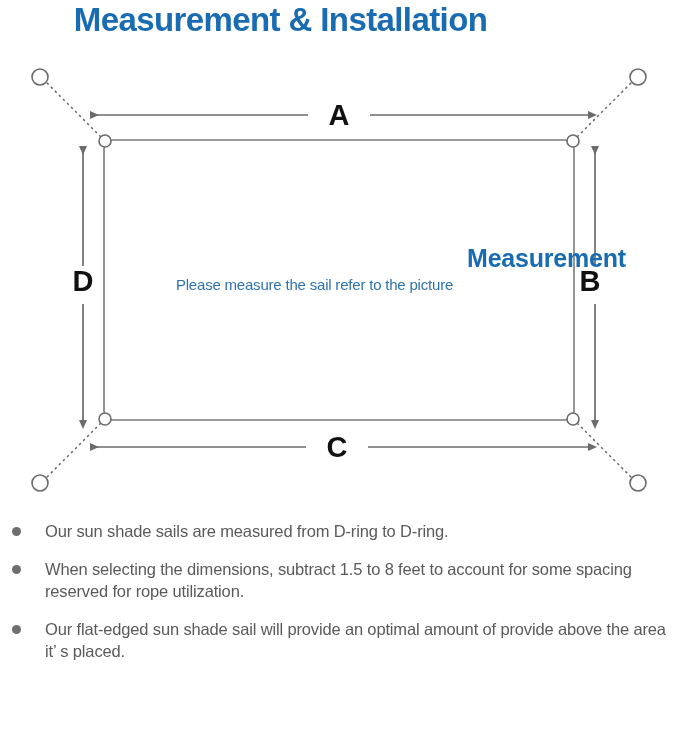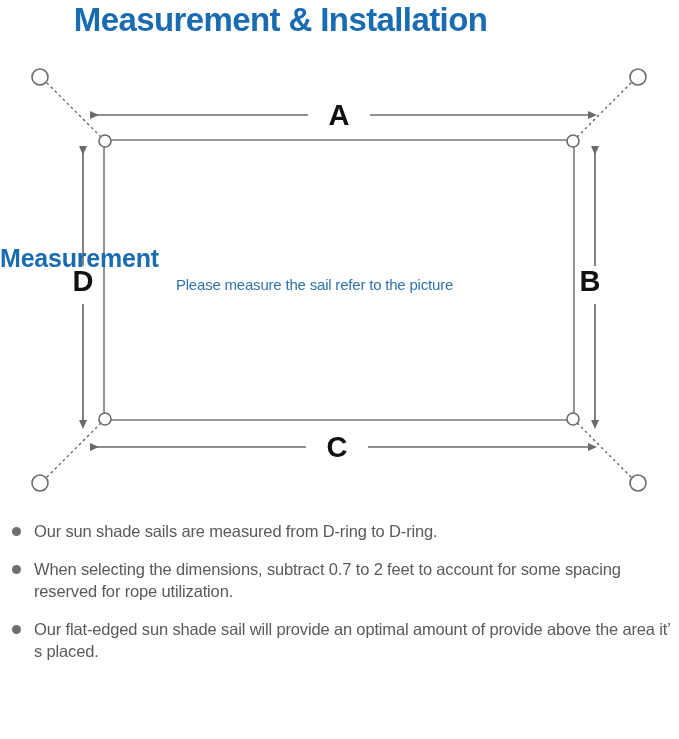--- a/index.html
+++ b/index.html
@@ -44,21 +44,21 @@
   .diagram svg {
     display: block;
   }
 
   
   .sail-title {
     position: absolute;
     left: 0;
     top: 200px;
     width: 626px;
-    text-align: left;
+    text-align: right;
     font-size: 25px;
     font-weight: bold;
     color: #1a6cb2;
     letter-spacing: -0.2px;
     white-space: nowrap;
   }
   .sail-sub {
     position: absolute;
     left: 0;
     top: 232px;
@@ -88,21 +88,21 @@
 
   
   .notes {
     position: absolute;
     left: 0;
     top: 520px;
     width: 679px;
   }
   .note {
     position: relative;
-    padding-left: 34px;
+    padding-left: 45px;
     margin-bottom: 16px;
     font-size: 16.5px;
     line-height: 22px;
     color: #5a5a5c;
     letter-spacing: -0.15px;
   }
   .note .dot {
     position: absolute;
     left: 12px;
     top: 7px;
@@ -169,19 +169,19 @@
   <div class="dim-letter dim-d">D</div>
 </div>
 
 <div class="notes">
   <div class="note">
     <span class="dot"></span>
     <span class="txt">Our sun shade sails are measured from D-ring to D-ring.</span>
   </div>
   <div class="note">
     <span class="dot"></span>
-    <span class="txt">When selecting the dimensions, subtract 0.7 to 2 feet to account for some spacing reserved for rope utilization.</span>
+    <span class="txt">When selecting the dimensions, subtract 1.5 to 8 feet to account for some spacing reserved for rope utilization.</span>
   </div>
   <div class="note">
     <span class="dot"></span>
     <span class="txt">Our flat-edged sun shade sail will provide an optimal amount of provide above the area it’ s placed.</span>
   </div>
 </div>
 
 </body></html>

